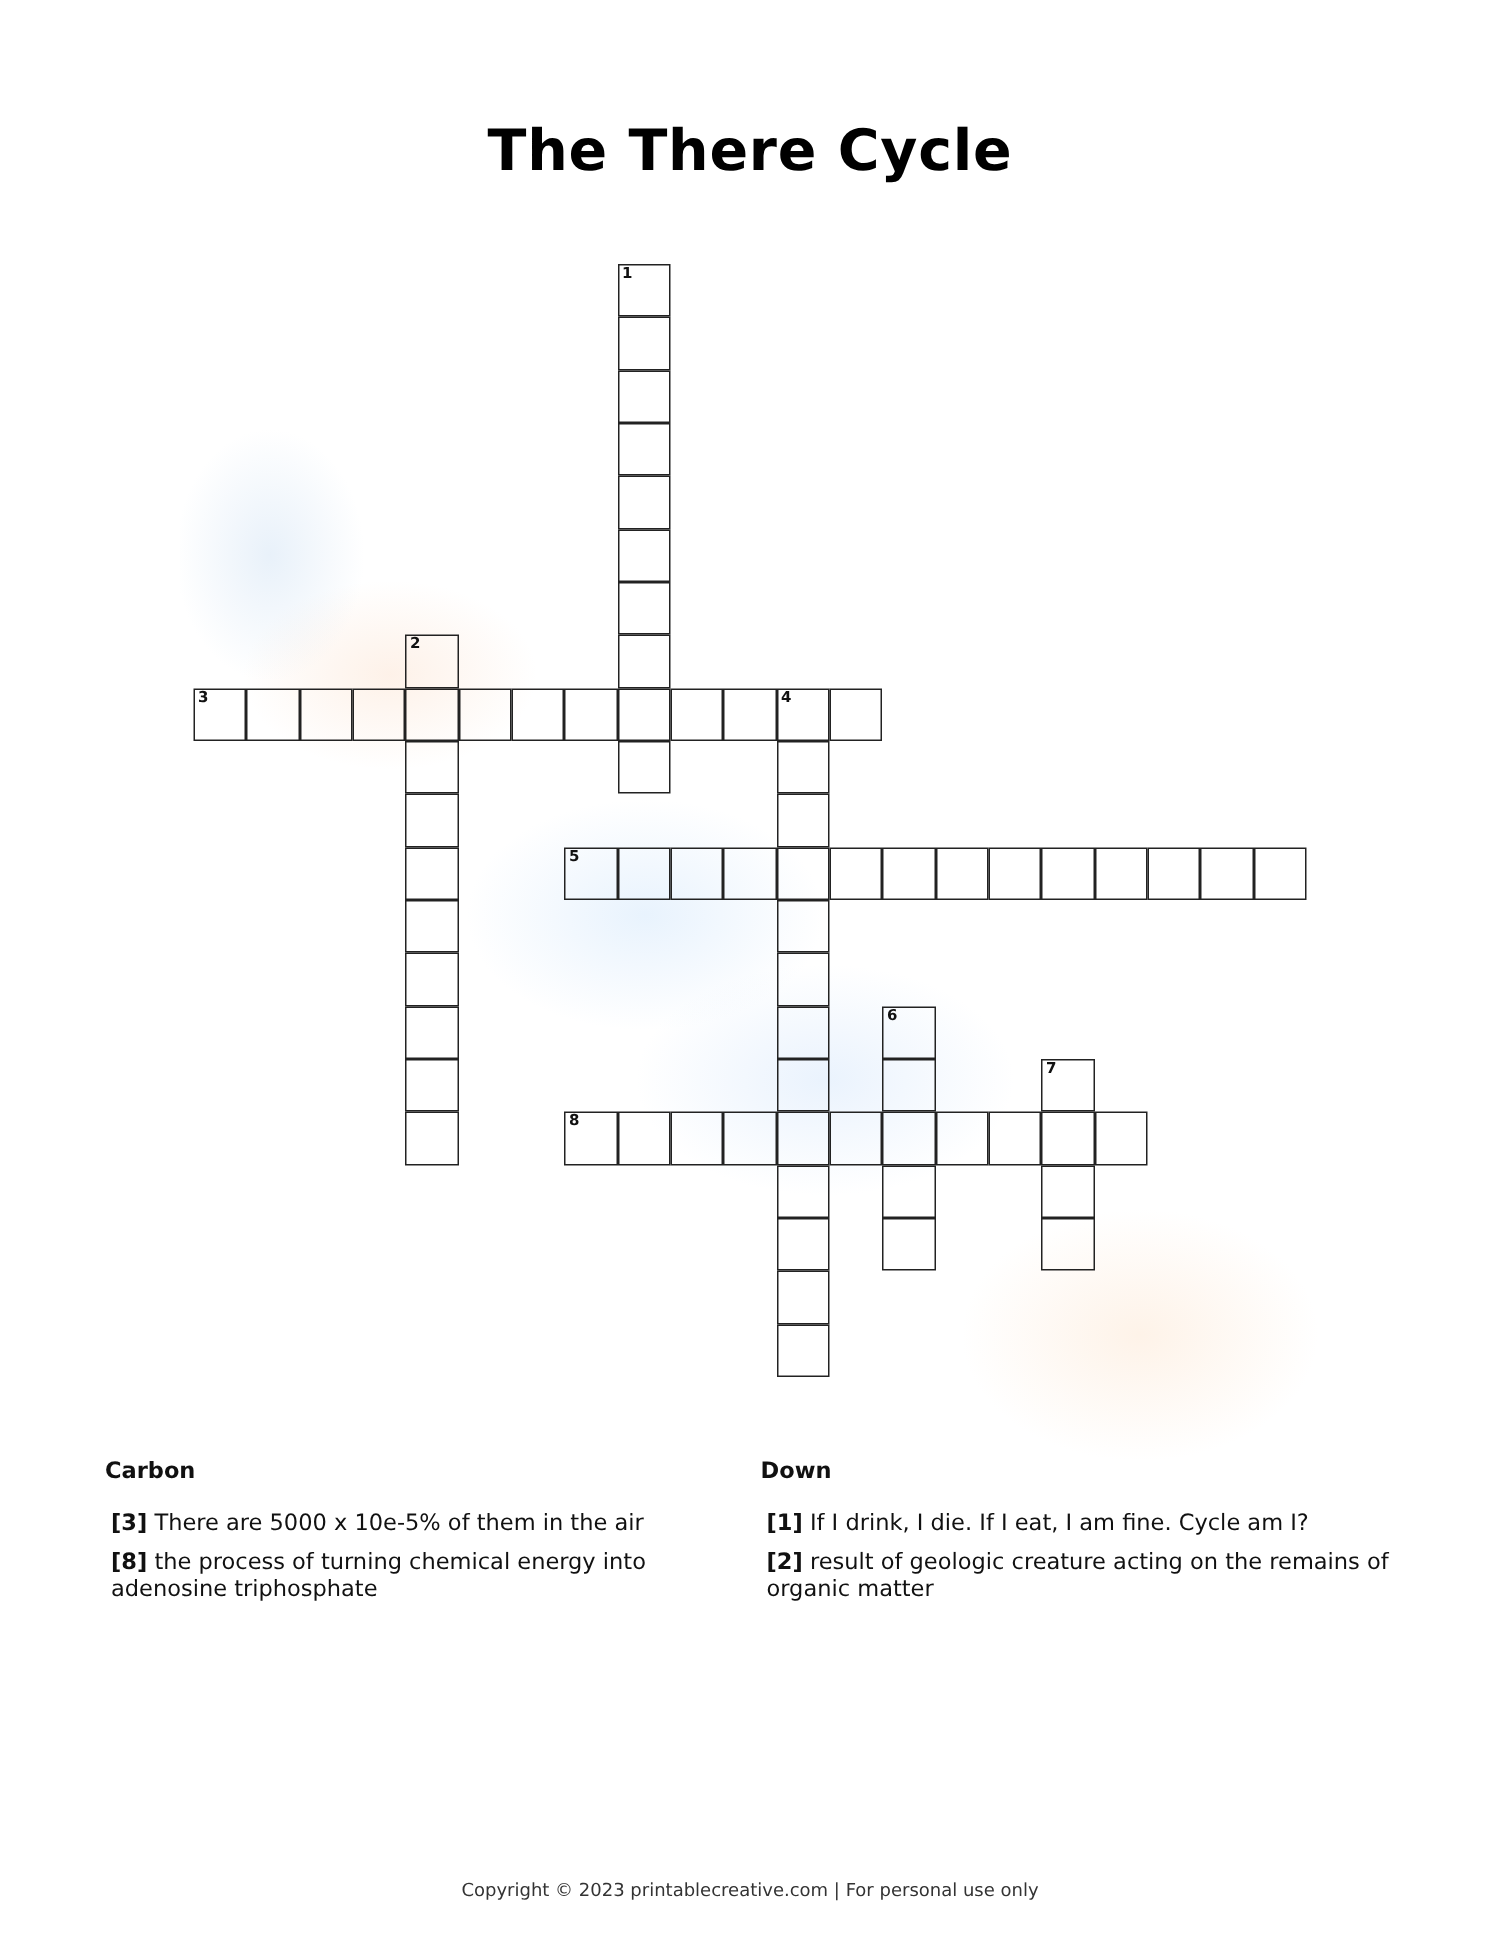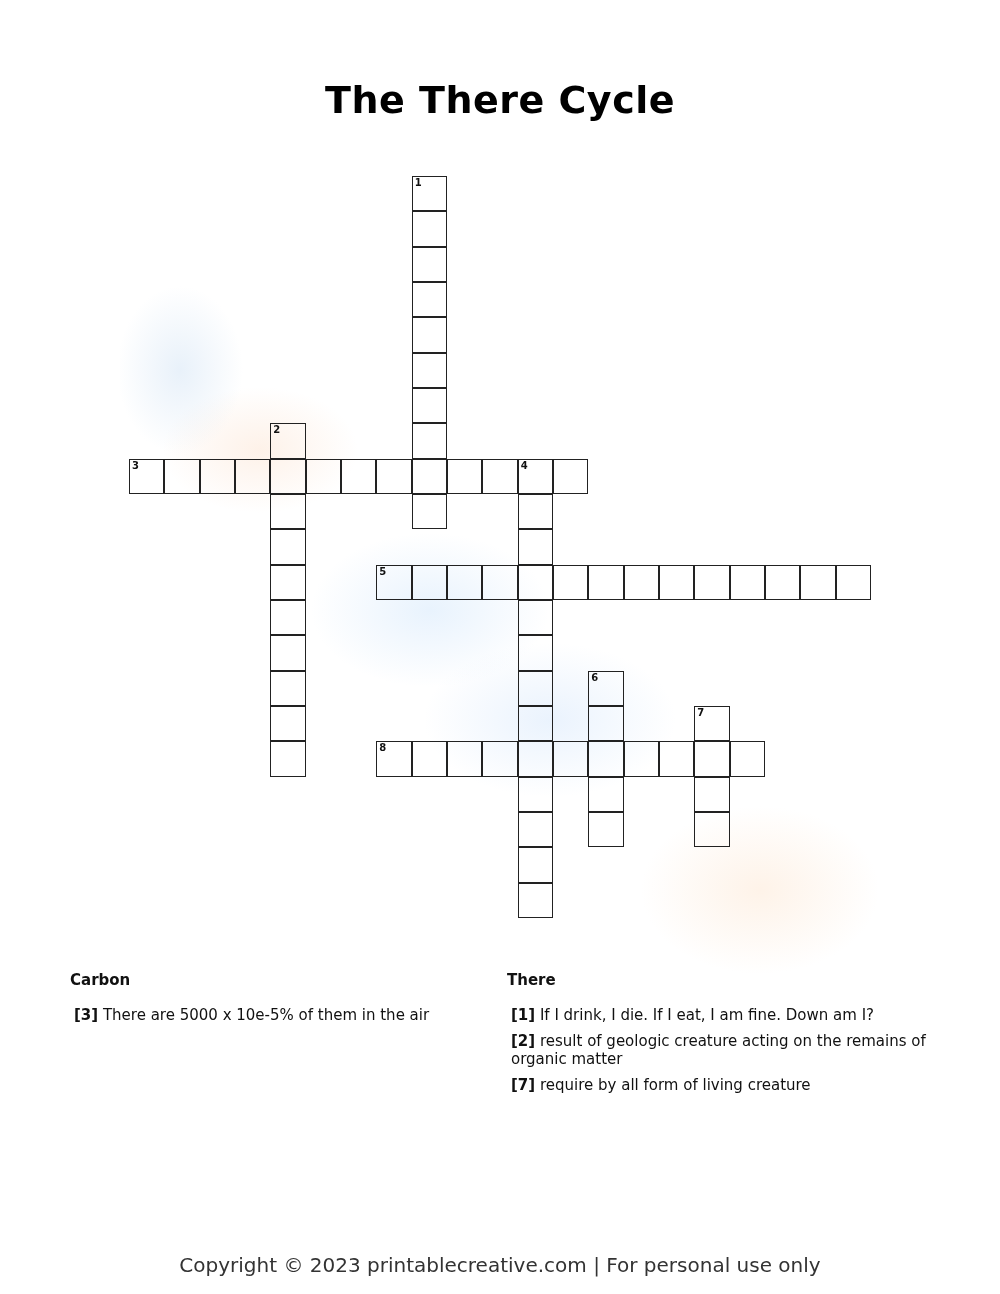--- a/index.html
+++ b/index.html
@@ -26,21 +26,21 @@
     border: 1.5px solid #222; background: transparent;
   }
   .num {
     position: absolute; left: 2px; top: 1px; font-size: 10px; font-weight: bold; line-height: 10px; color: #111;
   }
   .clues-h { position: absolute; font-weight: bold; font-size: 15px; }
   .clue-list { position: absolute; font-size: 15px; line-height: 18px; }
   .clue { margin-bottom: 8px; }
   .clue b { font-weight: bold; }
   .footer {
-    position: absolute; left: 0; top: 1253px; width: 1000px; text-align: center; font-size: 20px; color: #333;
+    position: absolute; left: 0; top: 1253px; width: 1000px; text-align: center; font-size: 12px; color: #333;
   }
 </style>
 </head>
 <body>
 
 <div class="watermark"></div>
 
 <div class="title">The There Cycle</div>
 
 <div class="grid" id="grid">
@@ -131,22 +131,22 @@
     <div class="cell" style="left: 482.3px; top: 741.28px;"></div>
     <div class="cell" style="left: 552.96px; top: 741.28px;"></div>
     <div class="cell" style="left: 623.62px; top: 741.28px;"></div>
     <div class="cell" style="left: 658.95px; top: 741.28px;"></div>
     <div class="cell" style="left: 729.61px; top: 741.28px;"></div>
   </div>
 
 <div class="clues-h" style="left:70px; top:971px;">Carbon</div>
 <div class="clue-list" style="left:74px; top:1006px; width:360px;">
   <div class="clue"><b>[3]</b> <span>There are 5000 x 10e-5% of them in the air</span></div>
+  <div class="clue"><b>[8]</b> <span>the process of turning chemical energy into adenosine triphosphate</span></div>
 </div>
 
-<div class="clues-h" style="left:507px; top:971px;">There</div>
+<div class="clues-h" style="left:507px; top:971px;">Down</div>
 <div class="clue-list" style="left:511px; top:1006px; width:420px;">
-  <div class="clue"><b>[1]</b> <span>If I drink, I die. If I eat, I am fine. Down am I?</span></div>
+  <div class="clue"><b>[1]</b> <span>If I drink, I die. If I eat, I am fine. Cycle am I?</span></div>
   <div class="clue"><b>[2]</b> <span>result of geologic creature acting on the remains of organic matter</span></div>
-  <div class="clue"><b>[7]</b> <span>require by all form of living creature</span></div>
 </div>
 
 <div class="footer">Copyright © 2023 printablecreative.com | For personal use only</div>
 
 </body></html>

